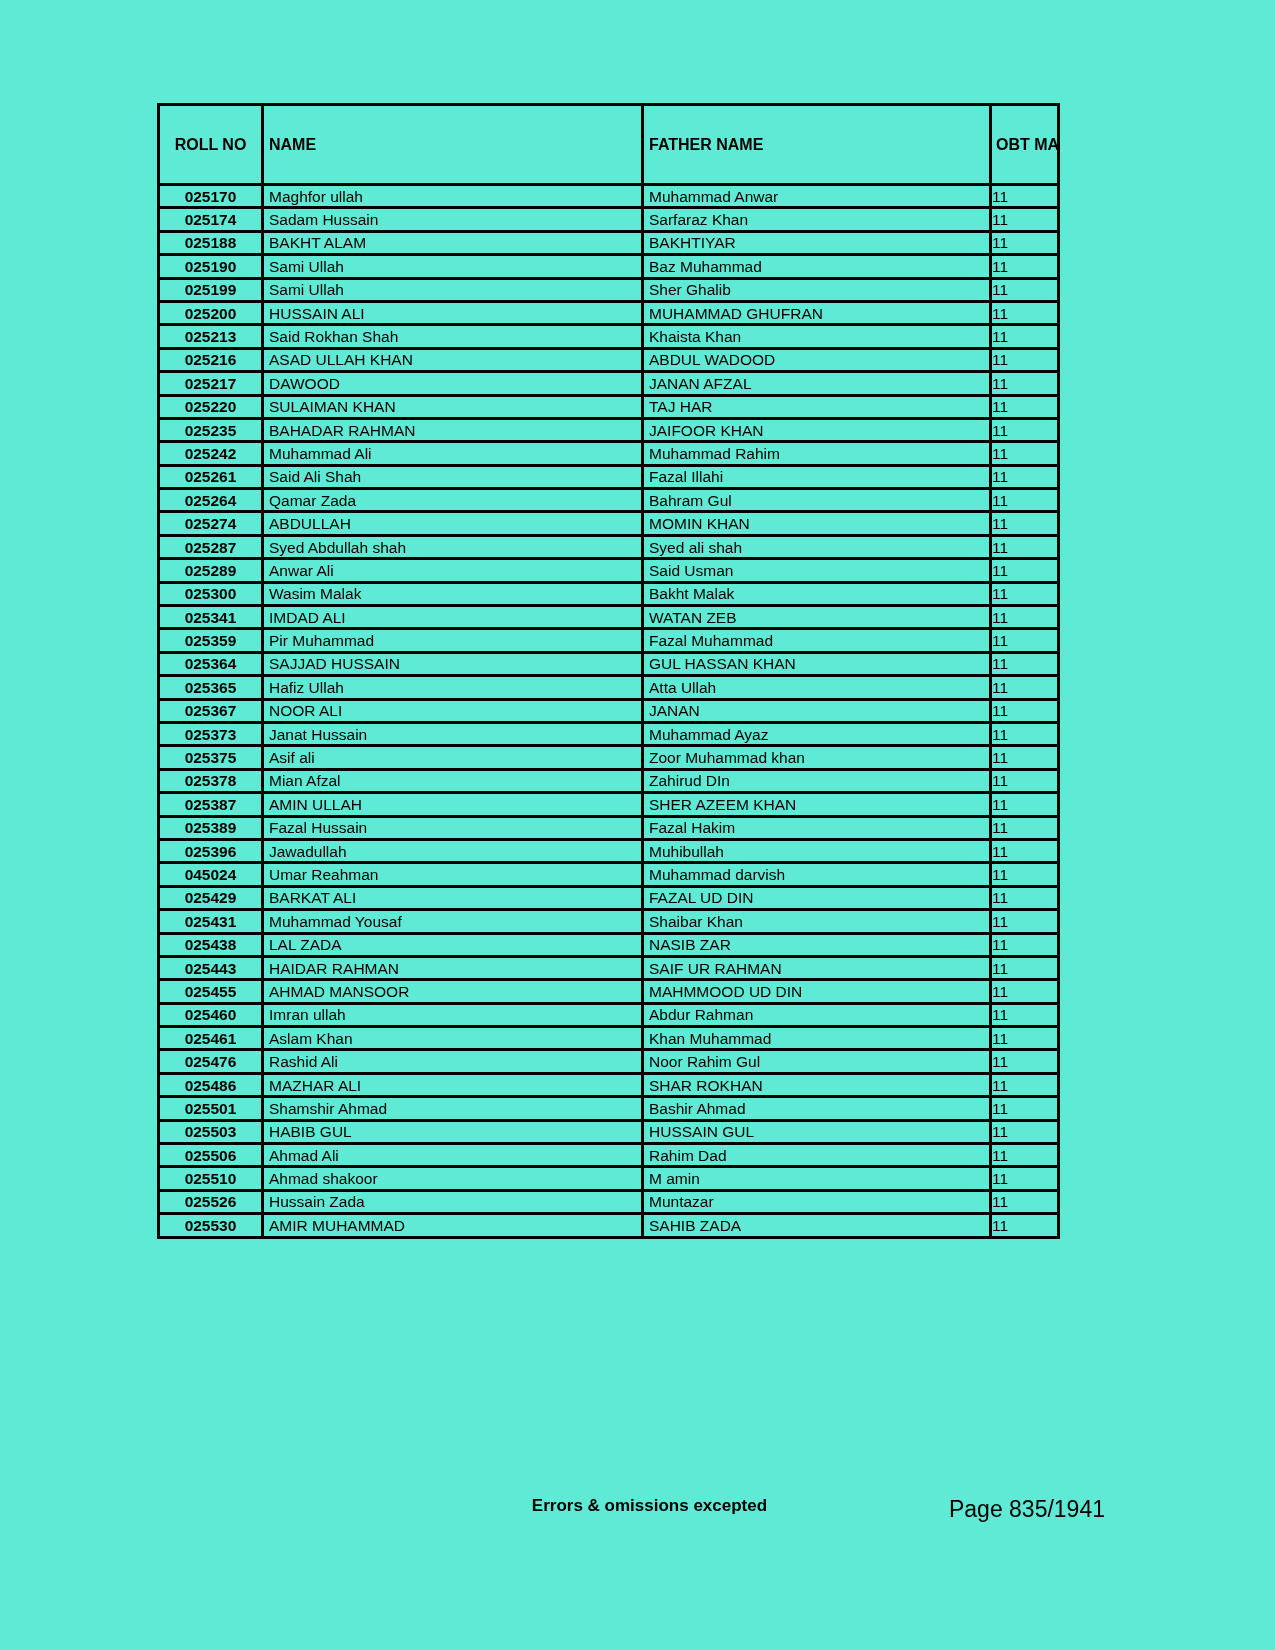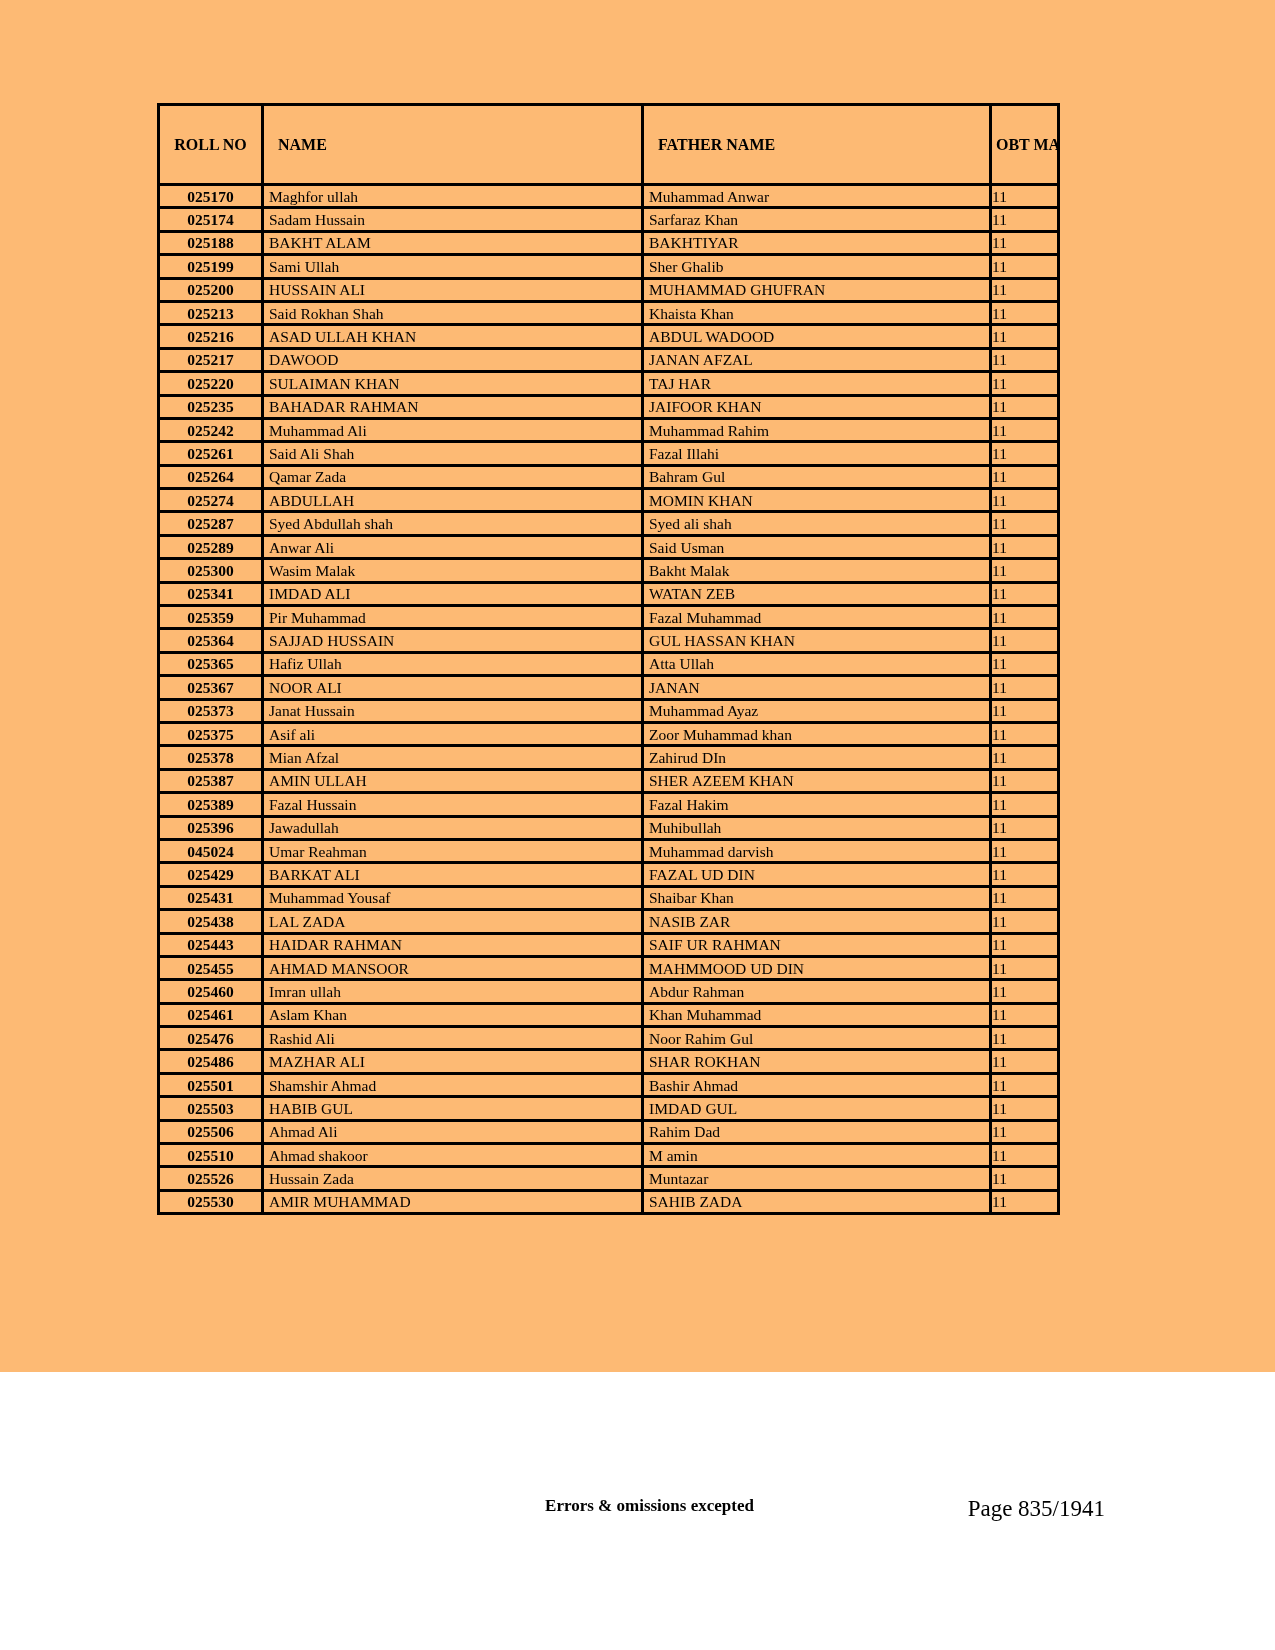--- a/index.html
+++ b/index.html
@@ -8,23 +8,22 @@
     width: 1275px;
     height: 1650px;
     position: relative;
     font-family: "Liberation Sans", sans-serif;
     color: #000000;
   }
   .page {
     position: absolute;
     top: 0; left: 0;
     width: 1275px;
-    height: 1372px;
-    background: #fdba74;
-    font-family: Liberation Serif, serif;
+    height: 1650px;
+    background: #5eead4;
   }
   table.results {
     position: absolute;
     left: 157px;
     top: 103px;
     width: 900px;
     border-collapse: collapse;
     table-layout: fixed;
   }
   table.results th,
@@ -38,21 +37,21 @@
   table.results th {
     height: 80px;
     font-weight: bold;
     font-size: 16px;
   }
   col.c-roll   { width: 104px; }
   col.c-name   { width: 380px; }
   col.c-father { width: 348px; }
   col.c-marks  { width: 68px; }
   th.h-roll  { text-align: center; }
-  th.h-name, th.h-father { text-align: left; padding-left: 14px; }
+  th.h-name, th.h-father { text-align: left; padding-left: 5px; }
   th.h-marks { text-align: center; white-space: normal; padding: 0 4px; }
   table.results td { height: 23.4px; }
   td.cell-roll {
     text-align: center;
     font-weight: bold;
   }
   td.cell-name, td.cell-father {
     text-align: left;
     padding-left: 5px;
   }
@@ -116,20 +115,26 @@
       <td class="cell-marks">11</td>
     </tr>
 
     <tr>
       <td class="cell-roll">025188</td>
       <td class="cell-name">BAKHT ALAM</td>
       <td class="cell-father">BAKHTIYAR</td>
       <td class="cell-marks">11</td>
     </tr>
 
+    <tr>
+      <td class="cell-roll">025190</td>
+      <td class="cell-name">Sami Ullah</td>
+      <td class="cell-father">Baz Muhammad</td>
+      <td class="cell-marks">11</td>
+    </tr>
 
     <tr>
       <td class="cell-roll">025199</td>
       <td class="cell-name">Sami Ullah</td>
       <td class="cell-father">Sher Ghalib</td>
       <td class="cell-marks">11</td>
     </tr>
 
     <tr>
       <td class="cell-roll">025200</td>
@@ -373,21 +378,21 @@
     <tr>
       <td class="cell-roll">025501</td>
       <td class="cell-name">Shamshir Ahmad</td>
       <td class="cell-father">Bashir Ahmad</td>
       <td class="cell-marks">11</td>
     </tr>
 
     <tr>
       <td class="cell-roll">025503</td>
       <td class="cell-name">HABIB GUL</td>
-      <td class="cell-father">IMDAD GUL</td>
+      <td class="cell-father">HUSSAIN GUL</td>
       <td class="cell-marks">11</td>
     </tr>
 
     <tr>
       <td class="cell-roll">025506</td>
       <td class="cell-name">Ahmad Ali</td>
       <td class="cell-father">Rahim Dad</td>
       <td class="cell-marks">11</td>
     </tr>
 

